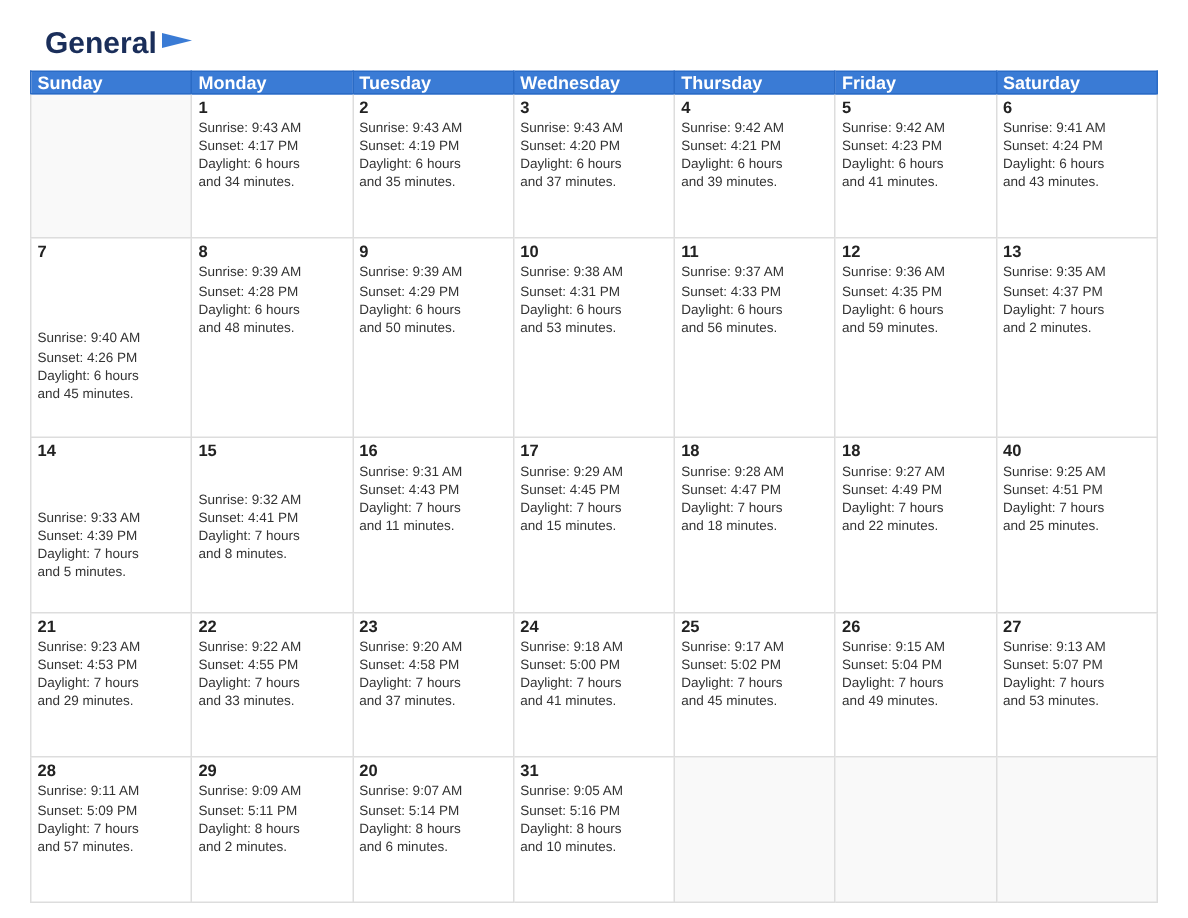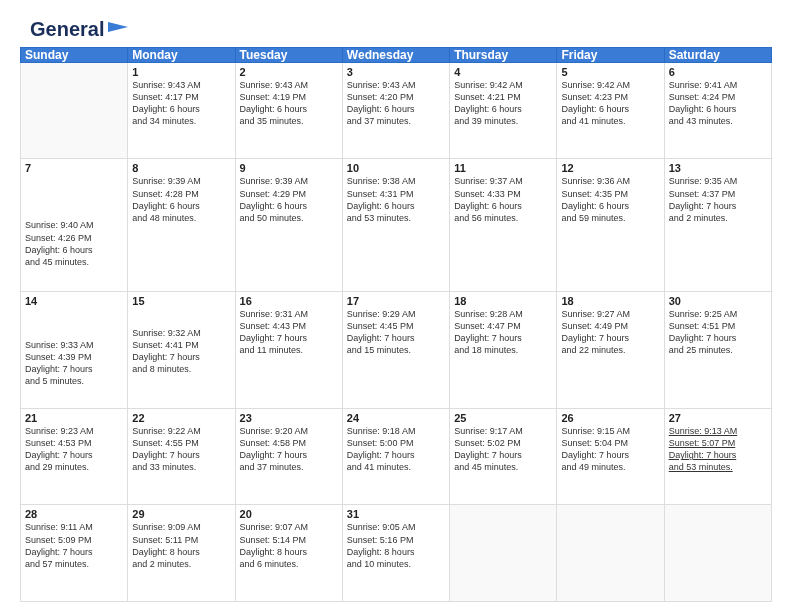--- a/index.html
+++ b/index.html
@@ -249,21 +249,21 @@
 and 18 minutes.</div>
           </td>
           <td>
             <span class="day-num">18</span>
             <div class="day-info" style="white-space: pre-line;">Sunrise: 9:27 AM
 Sunset: 4:49 PM
 Daylight: 7 hours
 and 22 minutes.</div>
           </td>
           <td>
-            <span class="day-num">30</span>
+            <span class="day-num">40</span>
             <div class="day-info" style="white-space: pre-line;">Sunrise: 9:25 AM
 Sunset: 4:51 PM
 Daylight: 7 hours
 and 25 minutes.</div>
           </td>
         </tr>
         <tr>
           <td>
             <span class="day-num">21</span>
             <div class="day-info" style="white-space: pre-line;">Sunrise: 9:23 AM
@@ -301,21 +301,21 @@
           </td>
           <td>
             <span class="day-num">26</span>
             <div class="day-info" style="white-space: pre-line;">Sunrise: 9:15 AM
 Sunset: 5:04 PM
 Daylight: 7 hours
 and 49 minutes.</div>
           </td>
           <td>
             <span class="day-num">27</span>
-            <div class="day-info" style="white-space: pre-line; text-decoration: underline;">Sunrise: 9:13 AM
+            <div class="day-info" style="white-space: pre-line;">Sunrise: 9:13 AM
 Sunset: 5:07 PM
 Daylight: 7 hours
 and 53 minutes.</div>
           </td>
         </tr>
         <tr>
           <td>
             <span class="day-num">28</span>
             <div class="day-info" style="white-space: pre-line;">Sunrise: 9:11 AM
 Sunset: 5:09 PM

